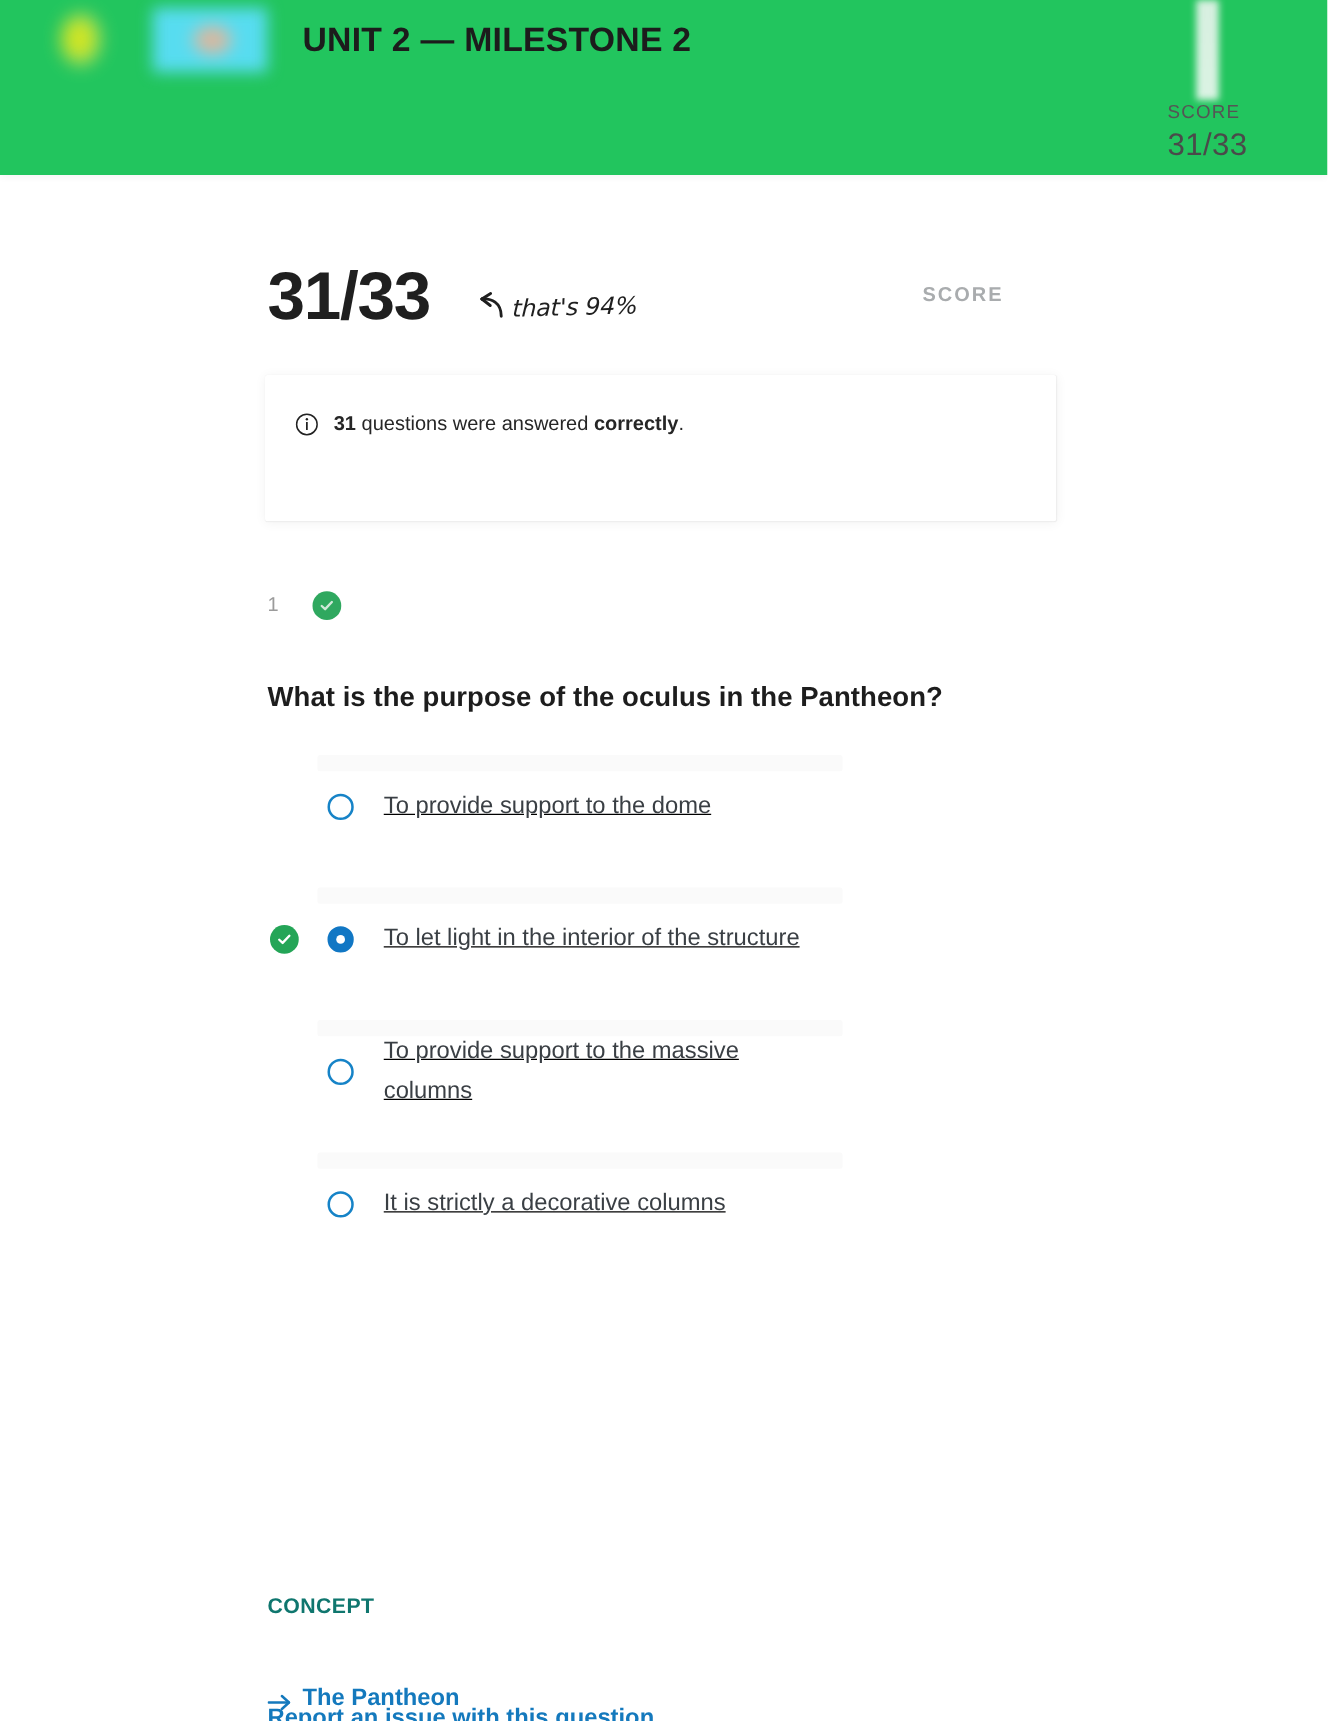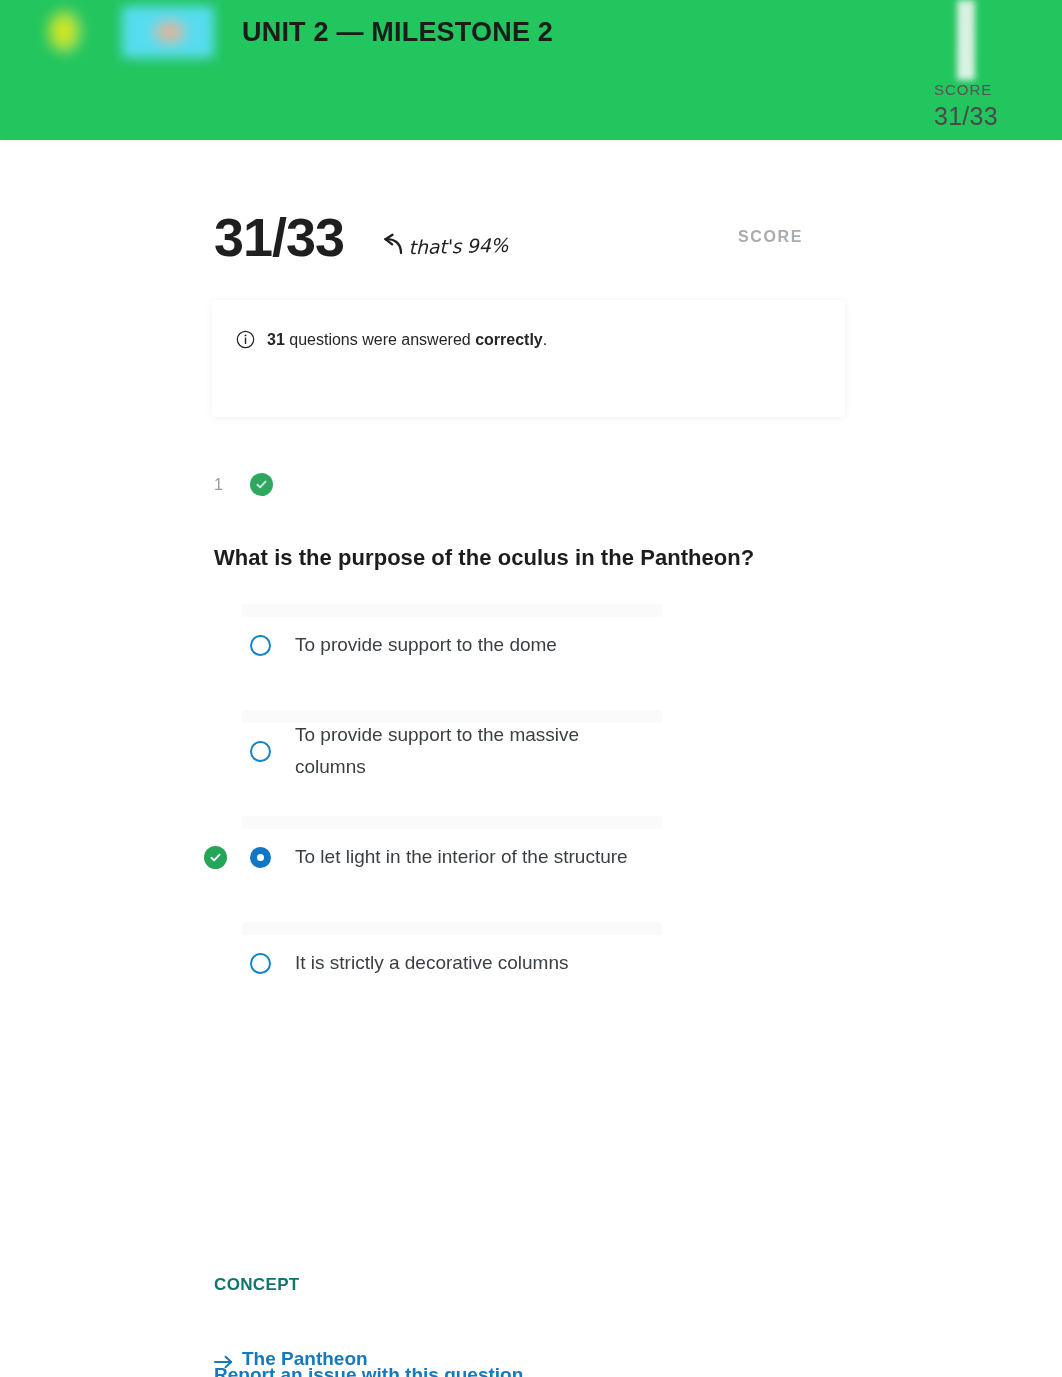--- a/index.html
+++ b/index.html
@@ -206,22 +206,23 @@
     font-weight: bold;
     color: #1d1d1d;
     letter-spacing: 0.05px;
     margin-top: 17px;
   }
 
   
   .options {
     position: absolute;
     top: 455px;
-    left: 202px;
+    left: 214px;
     width: 620px;
+    text-decoration: underline;
   }
   .option {
     position: relative;
     min-height: 88px;
     padding-top: 18px;
   }
   .opt-divider {
     position: absolute;
     top: 9px;
     left: 40px;
@@ -375,29 +376,20 @@
   <div class="q-title">What is the purpose of the oculus in the Pantheon?</div>
 
   <div class="options">
 
     <div class="option">
       <div class="opt-divider"></div>
       <div class="opt-body">
         <span class="correct-marker"></span>
         <span class="radio"></span>
         <span class="opt-label">To provide support to the dome</span>
-      </div>
-    </div>
-
-    <div class="option">
-      <div class="opt-divider"></div>
-      <div class="opt-body">
-        <span class="correct-marker"></span>
-        <span class="radio"></span>
-        <span class="opt-label">To provide support to the massive columns</span>
       </div>
     </div>
 
     <div class="option">
       <div class="opt-divider"></div>
       <div class="opt-body">
         <span class="correct-marker">
           <span class="dot">
             <svg width="13" height="13" viewBox="0 0 13 13">
               <path d="M2.4 6.8 L5.1 9.3 L10.5 3.6" fill="none" stroke="#ffffff" stroke-width="1.9" stroke-linecap="round" stroke-linejoin="round"></path>
@@ -407,20 +399,29 @@
         <span class="radio selected"></span>
         <span class="opt-label wide">To let light in the interior of the structure</span>
       </div>
     </div>
 
     <div class="option">
       <div class="opt-divider"></div>
       <div class="opt-body">
         <span class="correct-marker"></span>
         <span class="radio"></span>
+        <span class="opt-label">To provide support to the massive columns</span>
+      </div>
+    </div>
+
+    <div class="option">
+      <div class="opt-divider"></div>
+      <div class="opt-body">
+        <span class="correct-marker"></span>
+        <span class="radio"></span>
         <span class="opt-label wide">It is strictly a decorative columns</span>
       </div>
     </div>
 
   </div>
 
   <div class="concept-title">CONCEPT</div>
   <a class="concept-link" href="#">
     <svg class="concept-arrow" width="20" height="16" viewBox="0 0 20 16">
       <path d="M1 8 H17" fill="none" stroke="#1479bd" stroke-width="2" stroke-linecap="round"></path>

